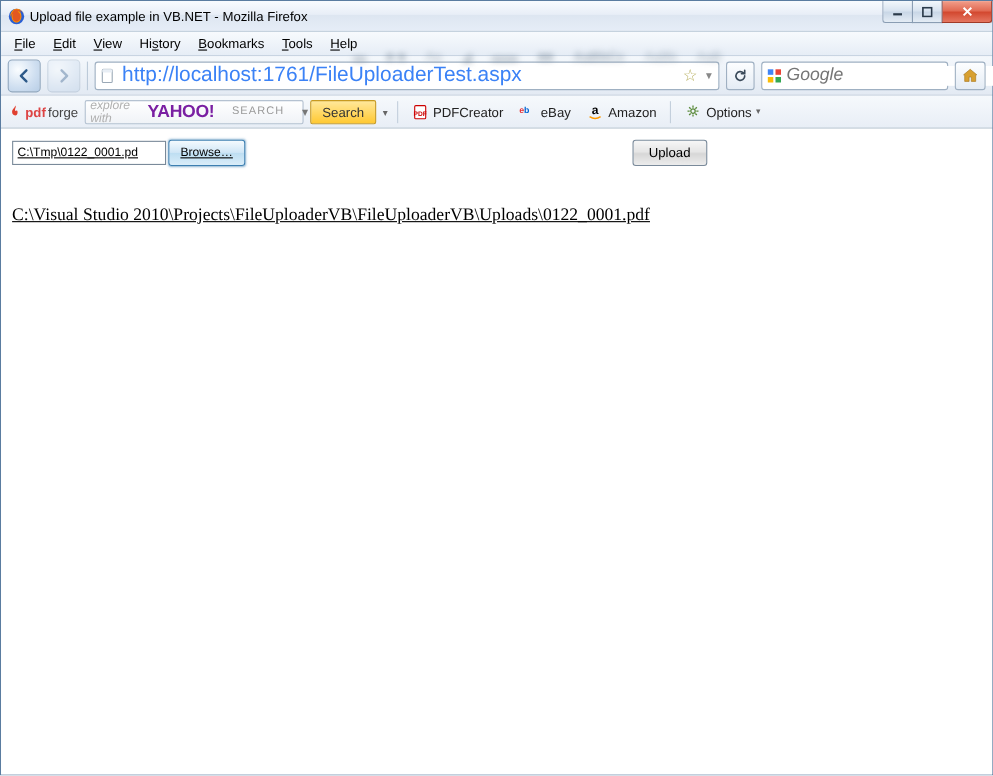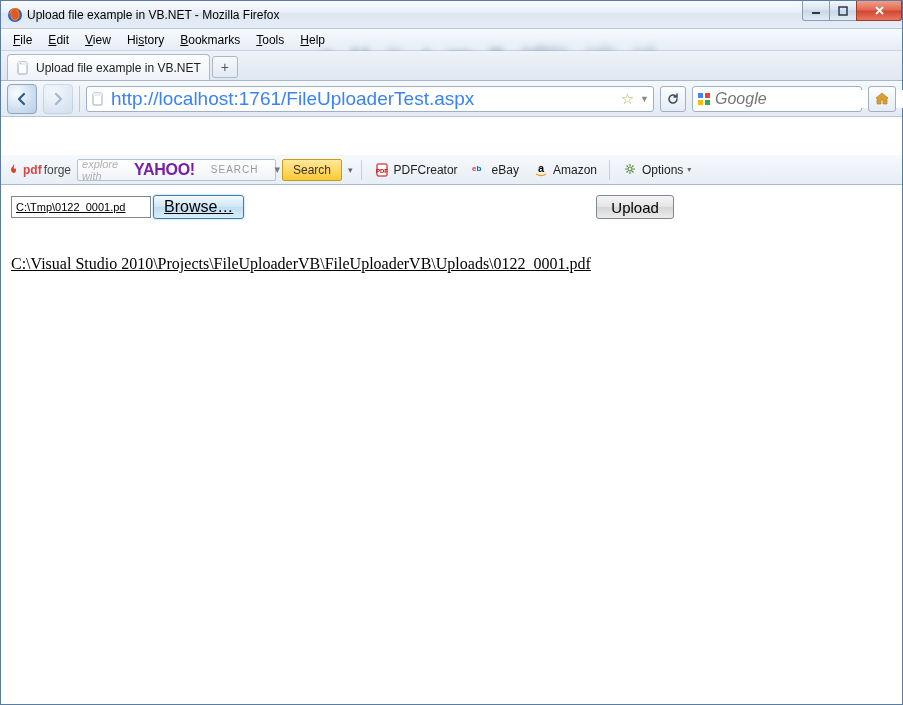--- a/index.html
+++ b/index.html
@@ -40,42 +40,42 @@
   .urlbar .page-icon { width: 14px; height: 14px; }
   .urlbar input { flex:1; border:none; outline:none; font-size: 19px; color:#3b82f6; background:transparent;}
   .urlbar .star { color:#b8b060; font-size:15px;}
   .reload-btn { width: 26px; height: 26px; border: 1px solid #9fb0c2; border-radius: 3px; background: linear-gradient(to bottom,#fdfeff,#e4ecf5); display:flex; align-items:center; justify-content:center; color:#3a4a5a;}
   .searchbox { width: 170px; height: 26px; background:#fff; border:1px solid #9fb0c2; border-radius:3px; display:flex; align-items:center; padding:0 4px; gap:4px;}
   .searchbox input { flex:1; border:none; outline:none; font-size:16px; font-style:italic; color:#be185d;}
   .searchbox .mag { color:#3a78c8;}
   .home-btn { width: 28px; height: 26px; border: 1px solid #9fb0c2; border-radius: 3px; background: linear-gradient(to bottom,#fdfeff,#e4ecf5); display:flex; align-items:center; justify-content:center;}
   
   
-  .toolbar { height: 30px; background: linear-gradient(to bottom,#f6f9fc,#e8eef6); border-bottom: 1px solid #aab9c9; display:flex; align-items:center; padding: 0 6px; gap: 6px; margin-top: 38px;}
+  .toolbar { height: 30px; background: linear-gradient(to bottom,#f6f9fc,#e8eef6); border-bottom: 1px solid #aab9c9; display:flex; align-items:center; padding: 0 6px; gap: 6px;}
   .pdfforge { display:flex; align-items:center; gap:2px; font-size:12px;}
   .pdfforge .flame{color:#d44; font-size:14px;}
   .pdfforge .pf1{color:#d44; font-weight:bold;}
   .pdfforge .pf2{color:#444;}
   .yahoo-box { height:22px; width:199px; background:linear-gradient(to bottom,#fff,#f0f3f7); border:1px solid #b5c2d1; border-radius:2px; display:flex; align-items:center; padding:0 4px; gap:16px; font-size:11px; color:#b0b0b0;}
   .yahoo-box .exp{font-style:italic;}
   .yahoo-box .ylogo{color:#7a1fa2; font-weight:bold; font-size:16px; letter-spacing:-0.3px;}
   .yahoo-box .srch{color:#999; letter-spacing:1px; font-size:10px;}
   .yahoo-box .dd{margin-left:auto; color:#777;}
   .search-btn{height:22px; padding:0 10px; background:linear-gradient(to bottom,#ffe89a,#ffc933); border:1px solid #c79a20; border-radius:2px; font-size:12px; color:#333;}
   .tb-sep{width:1px; height:20px; background:#c3cfdc; margin:0 2px;}
   .tb-item{display:flex; align-items:center; gap:4px; font-size:12px; color:#222; padding:0 4px;}
   .tb-item .ico{width:16px; height:16px; display:flex; align-items:flex-start; justify-content:center;text-decoration:underline;}
   
   
   .content { flex:1; background:#fff; padding: 10px 10px; overflow:auto; font-family: "Times New Roman", serif; text-decoration: underline;}
   .upload-row { display:flex; align-items:center; gap:0; font-family: Tahoma, sans-serif; font-size:11px;}
   .file-display{ width:140px; height:22px; border:1px solid #7a8a9a; background:#fff; padding:0 4px; display:flex; align-items:center; overflow:hidden; white-space:nowrap;}
-  .browse-btn{ height:24px; padding:0 10px; border:1px solid #3c7fb1; border-radius:3px; background:linear-gradient(to bottom,#f4fafe,#d0e6f6 48%,#bedef2 52%,#d9edf9); margin-left:2px; font-size:16px; box-shadow: 0 0 2px rgba(60,127,177,0.6);}
+  .browse-btn{ height:24px; padding:0 10px; border:1px solid #3c7fb1; border-radius:3px; background:linear-gradient(to bottom,#f4fafe,#d0e6f6 48%,#bedef2 52%,#d9edf9); margin-left:2px; font-size:11px; box-shadow: 0 0 2px rgba(60,127,177,0.6);}
   .upload-btn-wrap{ margin-left: 352px;}
-  .upload-btn{ height:24px; padding:0 14px; border:1px solid #7a8a9a; border-radius:3px; background:linear-gradient(to bottom,#f6f6f6,#e4e4e4 48%,#d6d6d6 52%,#ececec); font-size:15px;}
+  .upload-btn{ height:24px; padding:0 14px; border:1px solid #7a8a9a; border-radius:3px; background:linear-gradient(to bottom,#f6f6f6,#e4e4e4 48%,#d6d6d6 52%,#ececec); font-size:12px;}
   .result-text{ margin-top:36px; font-size:16px; color:#000;}
   
   svg { display:block; }
 </style>
 </head>
 <body>
 
 <div class="window">
 
   <div class="titlebar">
@@ -120,33 +120,20 @@
         <span>Aa</span>
         <span>◢</span>
         <span>▬▬</span>
         <span>■■</span>
         <span style="font-weight:bold">AaBbCc</span>
         <span>AaBb</span>
         <span>AaB</span>
     </div>
   </div>
 
-  <div class="tabstrip">
-    <div class="tab">
-      <span class="page-icon">
-        <svg viewBox="0 0 14 14" width="14" height="14">
-            <rect x="2" y="1" width="9" height="12" rx="1" fill="#fff" stroke="#9aa8b6"></rect>
-            <rect x="2" y="1" width="9" height="3" rx="1" fill="#e8eef5"></rect>
-            <circle cx="4.5" cy="2.5" r="0.6" fill="#9ab"></circle>
-          </svg>
-      </span>
-      <span class="tab-label">Upload file example in VB.NET</span>
-    </div>
-    <div class="newtab">+</div>
-  </div>
 
   <div class="navbar">
     <div class="nav-btn back">
       <svg width="14" height="14" viewBox="0 0 14 14">
           <path d="M9 2L4 7l5 5" fill="none" stroke="#2e5a8a" stroke-width="2.2" stroke-linecap="round" stroke-linejoin="round"></path>
         </svg>
     </div>
     <div class="nav-btn fwd">
       <svg width="14" height="14" viewBox="0 0 14 14">
           <path d="M5 2l5 5-5 5" fill="none" stroke="#2e5a8a" stroke-width="2.2" stroke-linecap="round" stroke-linejoin="round"></path>

